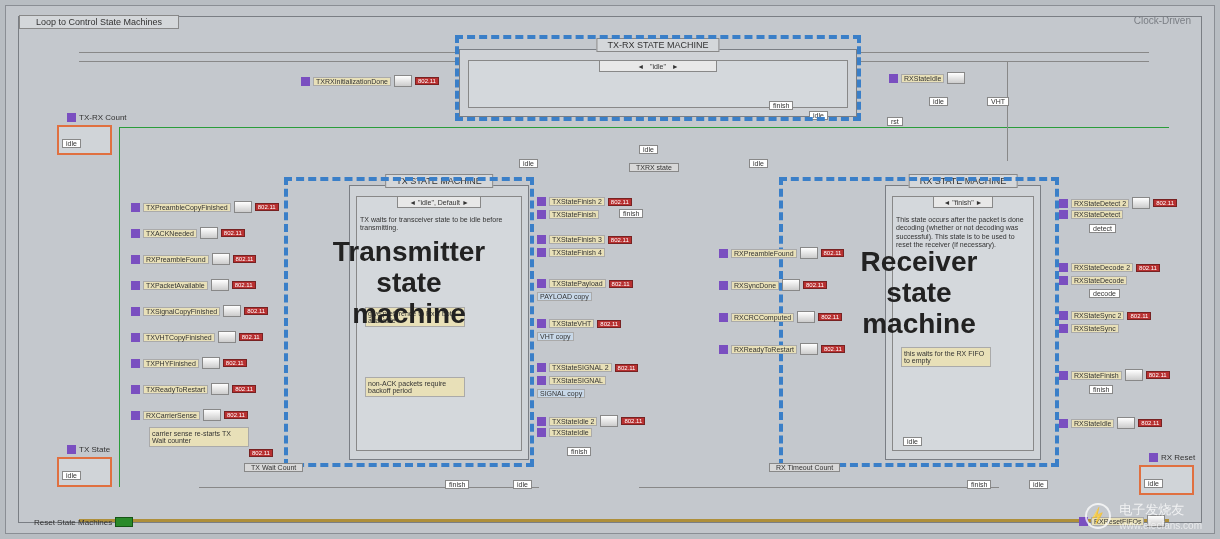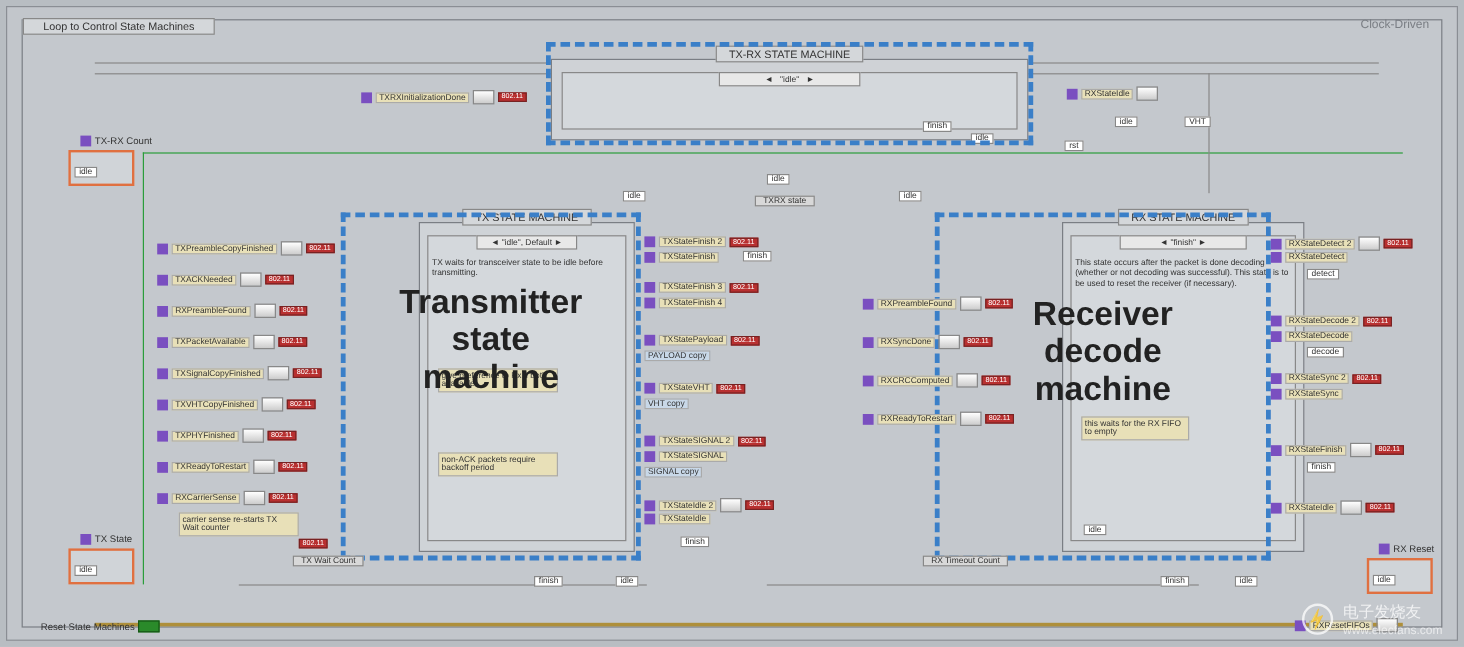--- a/index.html
+++ b/index.html
@@ -225,32 +225,32 @@
         <span class="red-tag">802.11</span>
       </div>
     <div class="terminal-row" style="left:518px; top:411px;">
         <span class="term-arrow"></span>
         <span class="term-label">TXStateIdle</span>
       </div>
     <div class="idle-tag" style="left:548px; top:430px;">finish</div>
     <div class="idle-tag" style="left:426px; top:463px;">finish</div>
     <div class="idle-tag" style="left:494px; top:463px;">idle</div>
 
-    <div class="state-region" style="left:866px; top:168px; width:202px; height:275px;">
+    <div class="state-region" style="left:866px; top:168px; width:156px; height:275px;">
       <div class="state-tab" style="left:50%;">RX STATE MACHINE</div>
       <div class="inner-case" style="left:6px; top:10px; right:6px; bottom:8px;">
         <div class="case-tab">◄ <span>"finish"</span> ►</div>
         <div class="case-text" style="margin-top:16px;">This state occurs after the packet is done decoding (whether or not decoding was successful). This state is to be used to reset the receiver (if necessary).</div>
         <div class="note-box" style="left:8px; top:150px; width:90px;">this waits for the RX FIFO to empty</div>
         <div class="idle-tag" style="left:10px; top:240px;">idle</div>
       </div>
     </div>
     <div class="dashed-callout" style="left:760px; top:160px; width:280px; height:290px;"></div>
     <div class="callout-label" style="left:780px; top:230px; width:240px; white-space:pre-line;">Receiver
-decode
+state
 machine</div>
 
     <div class="terminal-row" style="left:700px; top:230px;">
         <span class="term-arrow"></span>
         <span class="term-label">RXPreambleFound</span>
         <span class="proto-icon"></span>
         <span class="red-tag">802.11</span>
       </div>
     <div class="terminal-row" style="left:700px; top:262px;">
         <span class="term-arrow"></span>

